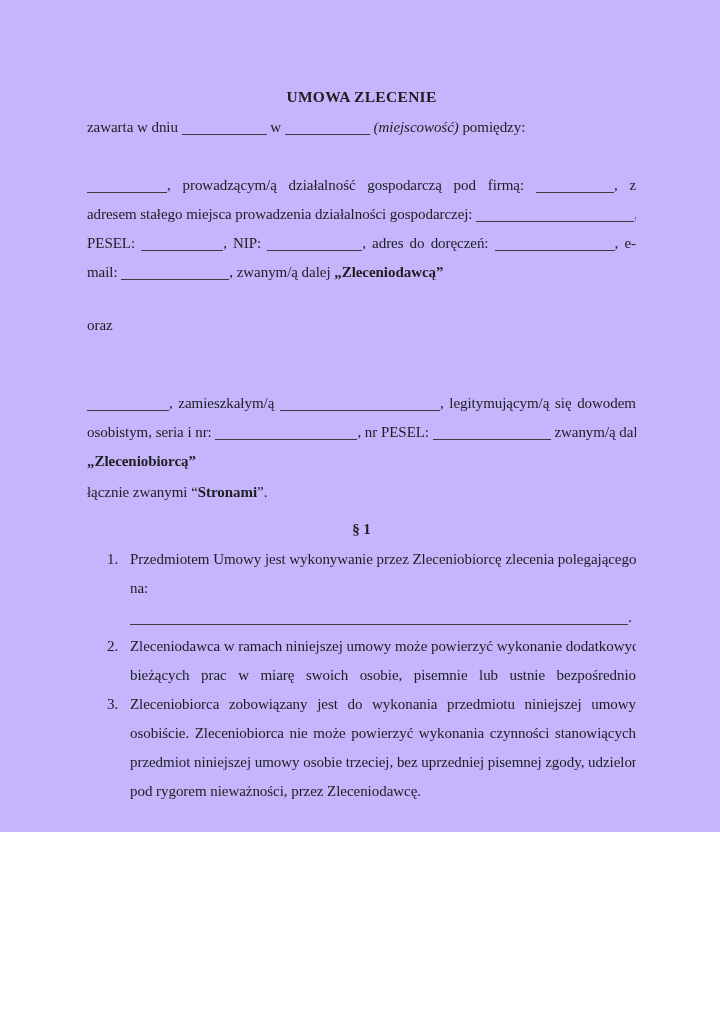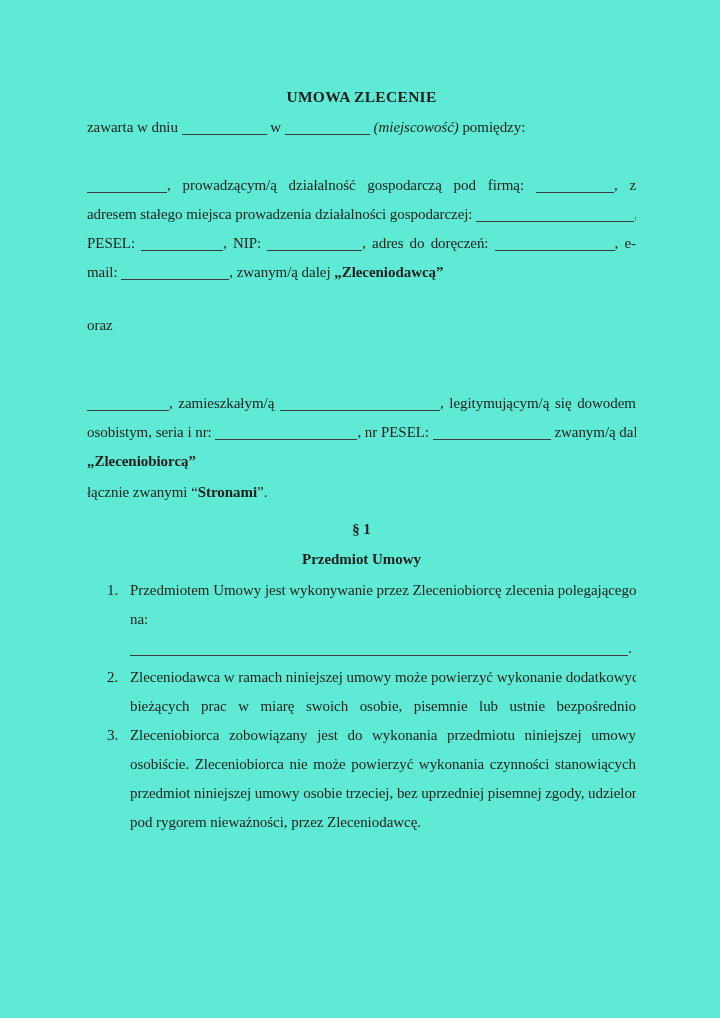--- a/index.html
+++ b/index.html
@@ -8,24 +8,24 @@
     height: 1018px;
     background: #ffffff;
     font-family: "Liberation Serif", "DejaVu Serif", serif;
     font-size: 15px;
     line-height: 29px;
     color: #1e1e1e;
   }
   .page {
     box-sizing: border-box;
     width: 720px;
-    height: 1018px;
+    height: 832px;
     padding: 82px 84px 0 87px;
     overflow: hidden;
-    background: #5eead4;
+    background: #c4b5fd;
   }
   .title {
     font-size: 15.5px;
     font-weight: bold;
     text-align: center;
     letter-spacing: 0.3px;
     line-height: 29px;
     margin: 0 0 2px 0;
   }
   .line {
@@ -59,21 +59,20 @@
       <div class="line justify"><span class="blank" style="width: 80px; border-bottom-color: rgb(60, 60, 60);"></span><span>, prowadzącym/ą działalność gospodarczą pod firmą: </span><span class="blank" style="width: 78px; border-bottom-color: rgb(60, 60, 60);"></span><span>, z</span></div>
       <div class="line justify"><span>adresem stałego miejsca prowadzenia działalności gospodarczej: </span><span class="blank" style="width: 158px; border-bottom-color: rgb(60, 60, 60);"></span><span>,</span></div>
       <div class="line justify"><span>PESEL: </span><span class="blank" style="width: 82px; border-bottom-color: rgb(60, 60, 60);"></span><span>, NIP: </span><span class="blank" style="width: 95px; border-bottom-color: rgb(60, 60, 60);"></span><span>, adres do doręczeń: </span><span class="blank" style="width: 120px; border-bottom-color: rgb(60, 60, 60);"></span><span>, e-</span></div>
       <div class="line left" style="margin-bottom: 24px;"><span>mail: </span><span class="blank" style="width: 108px; border-bottom-color: rgb(60, 60, 60);"></span><span>, zwanym/ą dalej </span><span class="b">„Zleceniodawcą”</span></div>
       <div class="line left" style="margin-bottom: 49px;"><span>oraz</span></div>
       <div class="line justify"><span class="blank" style="width: 82px; border-bottom-color: rgb(60, 60, 60);"></span><span>, zamieszkałym/ą </span><span class="blank" style="width: 160px; border-bottom-color: rgb(60, 60, 60);"></span><span>, legitymującym/ą się dowodem</span></div>
       <div class="line justify"><span>osobistym, seria i nr: </span><span class="blank" style="width: 142px; border-bottom-color: rgb(60, 60, 60);"></span><span>, nr PESEL: </span><span class="blank" style="width: 118px; border-bottom-color: rgb(60, 60, 60);"></span><span> zwanym/ą dalej</span></div>
       <div class="line left" style="margin-bottom: 2px;"><span class="b">„Zleceniobiorcą”</span></div>
       <div class="line left" style="margin-bottom: 8px;"><span>łącznie zwanymi “</span><span class="b">Stronami</span><span>”.</span></div>
       <div class="line center" style="margin-bottom: 1px;"><span>§ 1</span></div>
-      <div class="line center" style="margin-bottom: 2px;"><span>Przedmiot Umowy</span></div>
       <div class="line justify" style="padding-left: 43px;"><span class="marker">1.</span><span>Przedmiotem Umowy jest wykonywanie przez Zleceniobiorcę zlecenia polegającego</span></div>
       <div class="line left" style="padding-left: 43px;"><span>na:</span></div>
       <div class="line left" style="padding-left: 43px;"><span class="blank" style="width: 498px; border-bottom-color: rgb(60, 60, 60);"></span><span>.</span></div>
       <div class="line justify" style="padding-left: 43px;"><span class="marker">2.</span><span>Zleceniodawca w ramach niniejszej umowy może powierzyć wykonanie dodatkowych,</span></div>
       <div class="line justify" style="padding-left: 43px;"><span>bieżących prac w miarę swoich osobie, pisemnie lub ustnie bezpośrednio</span></div>
       <div class="line justify" style="padding-left: 43px;"><span class="marker">3.</span><span>Zleceniobiorca zobowiązany jest do wykonania przedmiotu niniejszej umowy</span></div>
       <div class="line justify" style="padding-left: 43px;"><span>osobiście. Zleceniobiorca nie może powierzyć wykonania czynności stanowiących</span></div>
       <div class="line justify" style="padding-left: 43px;"><span>przedmiot niniejszej umowy osobie trzeciej, bez uprzedniej pisemnej zgody, udzielonej</span></div>
       <div class="line left" style="padding-left: 43px;"><span>pod rygorem nieważności, przez Zleceniodawcę.</span></div>
     </div>

